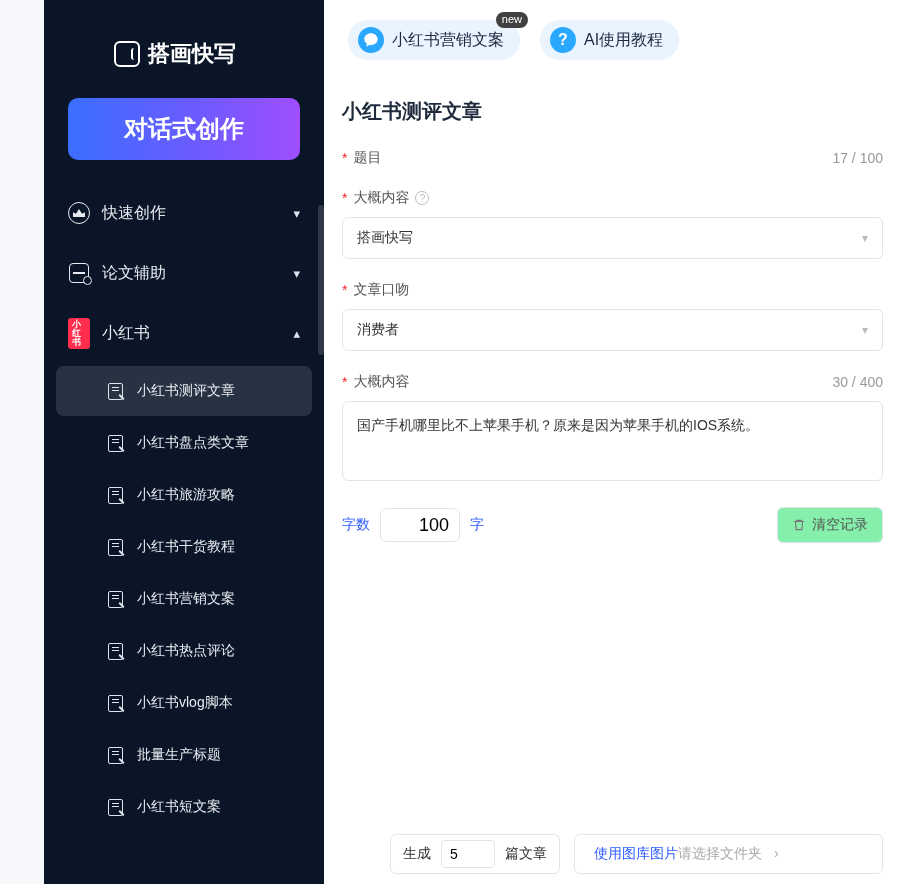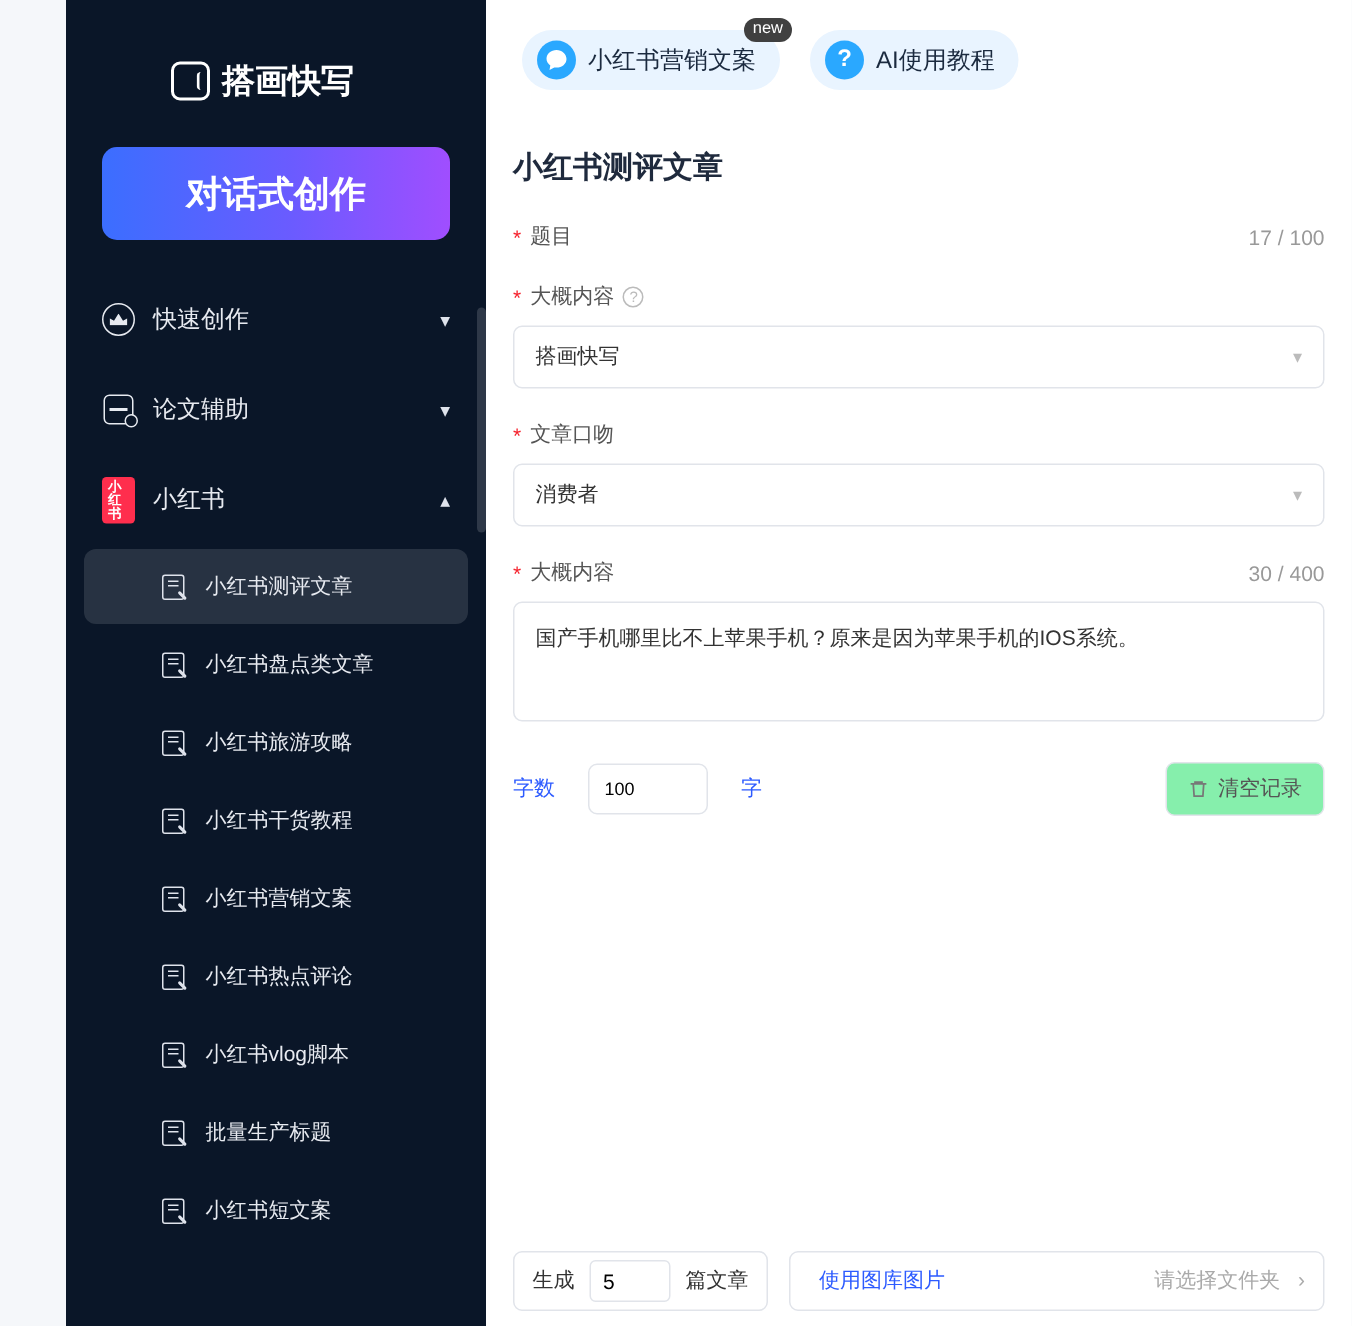--- a/index.html
+++ b/index.html
@@ -323,30 +323,31 @@
   .select .chev-d {
     position: absolute;
     right: 14px;
     color: #bbb;
     font-size: 12px;
   }
   .row-actions {
     display: flex;
     align-items: center;
     margin-top: 8px;
-    gap: 22px;
+    gap: 10px;
   }
   .blue-label { color: #2d5bff; font-size: 14px; }
   .num-input {
     width: 80px;
     height: 34px;
     border: 1px solid #e1e4ea;
     border-radius: 6px;
     padding: 0 10px;
-    font-size: 12px;
+    font-size: 18px;
+    text-align: right;
   }
   .spacer { flex: 1; }
   .ghost-btn {
     display: flex;
     align-items: center;
     gap: 6px;
     border: 1px solid #e1e4ea;
     background: #86efac;
     height: 36px;
     padding: 0 14px;
@@ -362,32 +363,31 @@
   }
   .gen-box, .folder-box {
     border: 1px solid #e1e4ea;
     border-radius: 6px;
     height: 40px;
     display: flex;
     align-items: center;
     padding: 0 12px;
     font-size: 14px;
   }
-  .gen-box { flex: 0 0 auto; gap: 10px; }
+  .gen-box { flex: 0 0 auto; gap: 10px; margin-left: 48px; }
   .gen-box input {
     width: 54px; height: 28px;
     border: 1px solid #e1e4ea;
     border-radius: 4px;
     padding: 0 8px;
     font-size: 14px;
     text-align: left;
   }
   .folder-box {
     flex: 1;
-    justify-content: space-between;
     color: #2d5bff;
     cursor: pointer;
     padding-left: 19px;
   }
   .folder-box .placeholder { color: #aaa; }
 </style>
 </head>
 <body>
 
 <aside class="sidebar">

